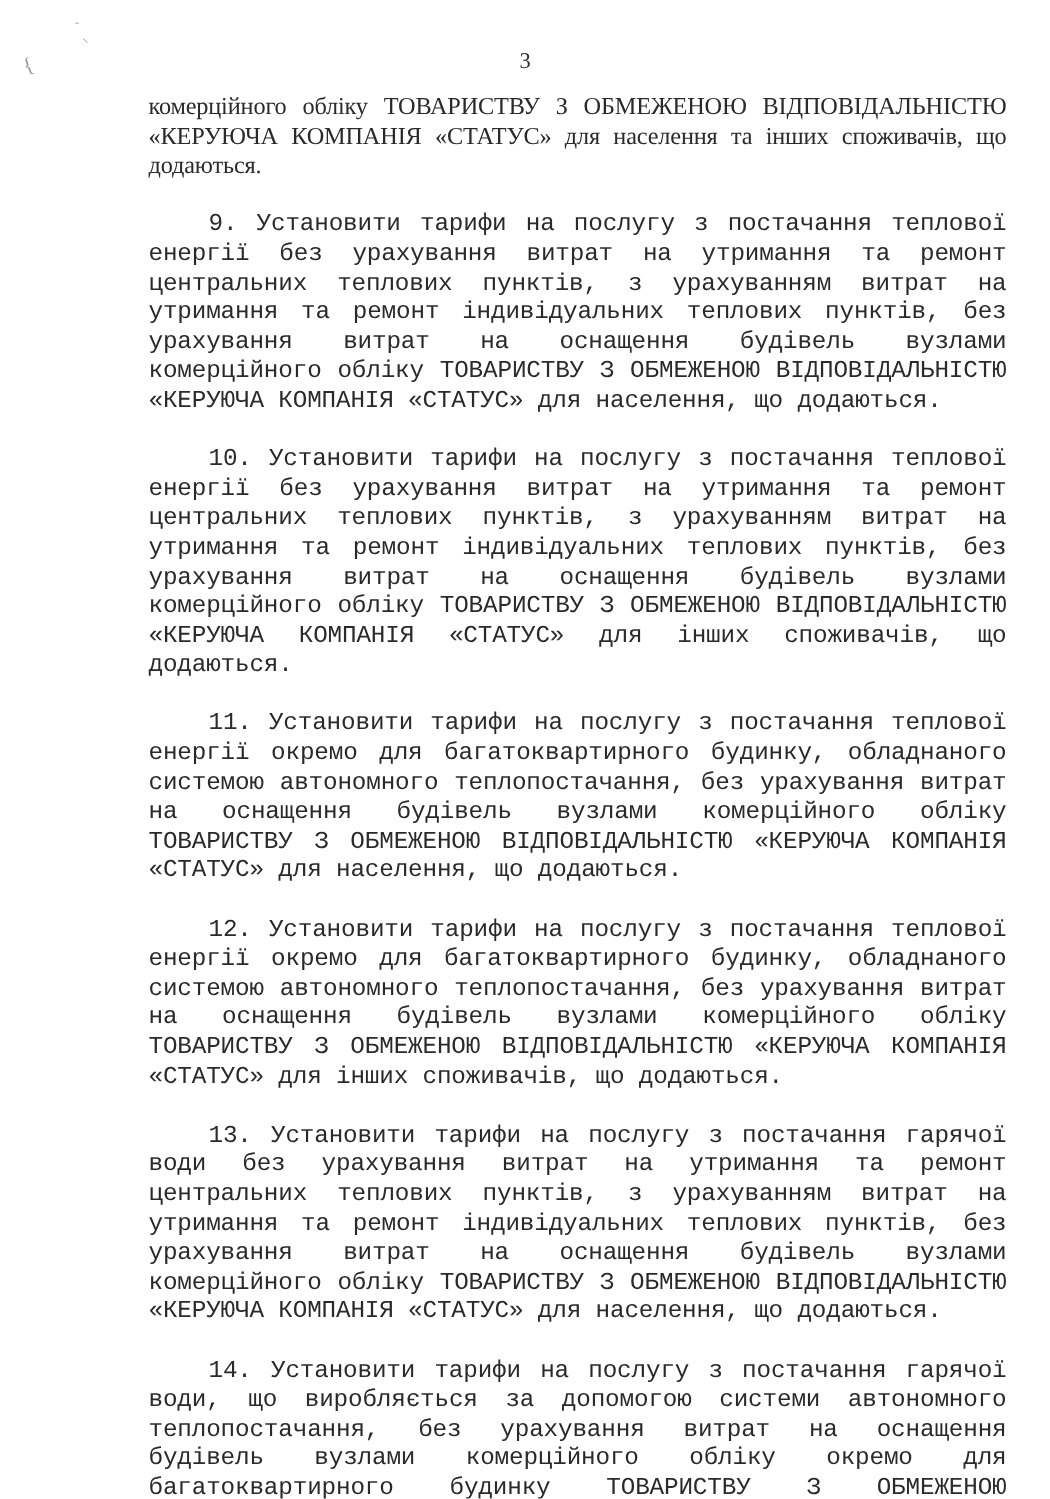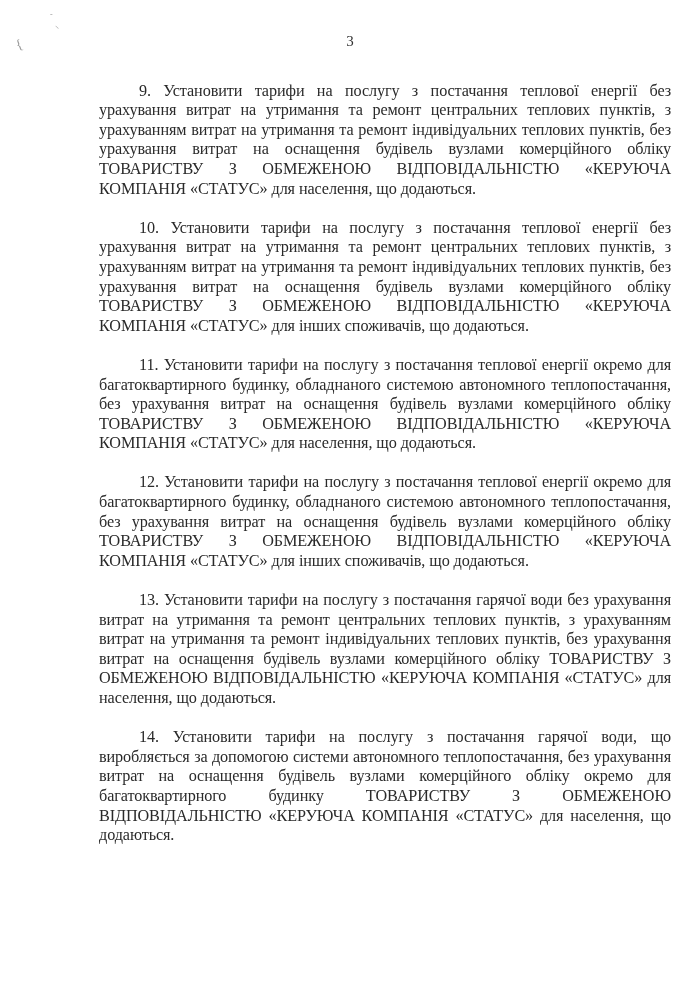--- a/index.html
+++ b/index.html
@@ -42,33 +42,35 @@
     .para {
       font-size: 16.2px;
       line-height: 19.6px;
       text-align: justify;
       text-align-last: left;
       margin: 0;
       letter-spacing: -0.1px;
     }
     .para.numbered {
       text-indent: 40px;
+      font-family: Liberation Mono, monospace;
     }
     .gap { height: 19.6px; }
   </style>
 </head>
 <body>
 
 <span class="scan-mark mark-1">{</span>
 <span class="scan-mark mark-2">-</span>
 <span class="scan-mark mark-3">⸜</span>
 
 <div class="page-number">3</div>
 
 <div class="content">
+  <p class="para">комерційного обліку ТОВАРИСТВУ З ОБМЕЖЕНОЮ ВІДПОВІДАЛЬНІСТЮ «КЕРУЮЧА КОМПАНІЯ «СТАТУС» для населення та інших споживачів, що додаються.</p>
   <div class="gap"></div>
 
   <p class="para numbered">9. Установити тарифи на послугу з постачання теплової енергії без урахування витрат на утримання та ремонт центральних теплових пунктів, з урахуванням витрат на утримання та ремонт індивідуальних теплових пунктів, без урахування витрат на оснащення будівель вузлами комерційного обліку ТОВАРИСТВУ З ОБМЕЖЕНОЮ ВІДПОВІДАЛЬНІСТЮ «КЕРУЮЧА КОМПАНІЯ «СТАТУС» для населення, що додаються.</p>
   <div class="gap"></div>
 
   <p class="para numbered">10. Установити тарифи на послугу з постачання теплової енергії без урахування витрат на утримання та ремонт центральних теплових пунктів, з урахуванням витрат на утримання та ремонт індивідуальних теплових пунктів, без урахування витрат на оснащення будівель вузлами комерційного обліку ТОВАРИСТВУ З ОБМЕЖЕНОЮ ВІДПОВІДАЛЬНІСТЮ «КЕРУЮЧА КОМПАНІЯ «СТАТУС» для інших споживачів, що додаються.</p>
   <div class="gap"></div>
 
   <p class="para numbered">11. Установити тарифи на послугу з постачання теплової енергії окремо для багатоквартирного будинку, обладнаного системою автономного теплопостачання, без урахування витрат на оснащення будівель вузлами комерційного обліку ТОВАРИСТВУ З ОБМЕЖЕНОЮ ВІДПОВІДАЛЬНІСТЮ «КЕРУЮЧА КОМПАНІЯ «СТАТУС» для населення, що додаються.</p>
   <div class="gap"></div>

